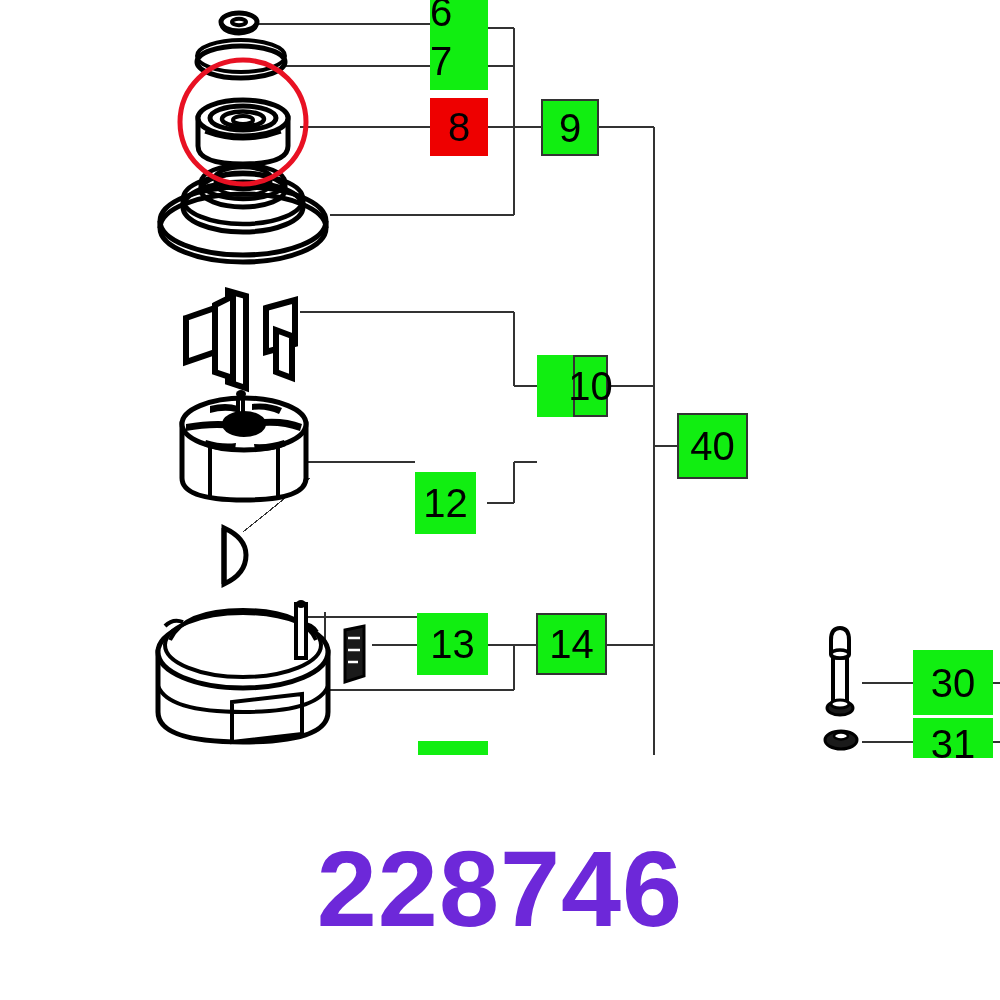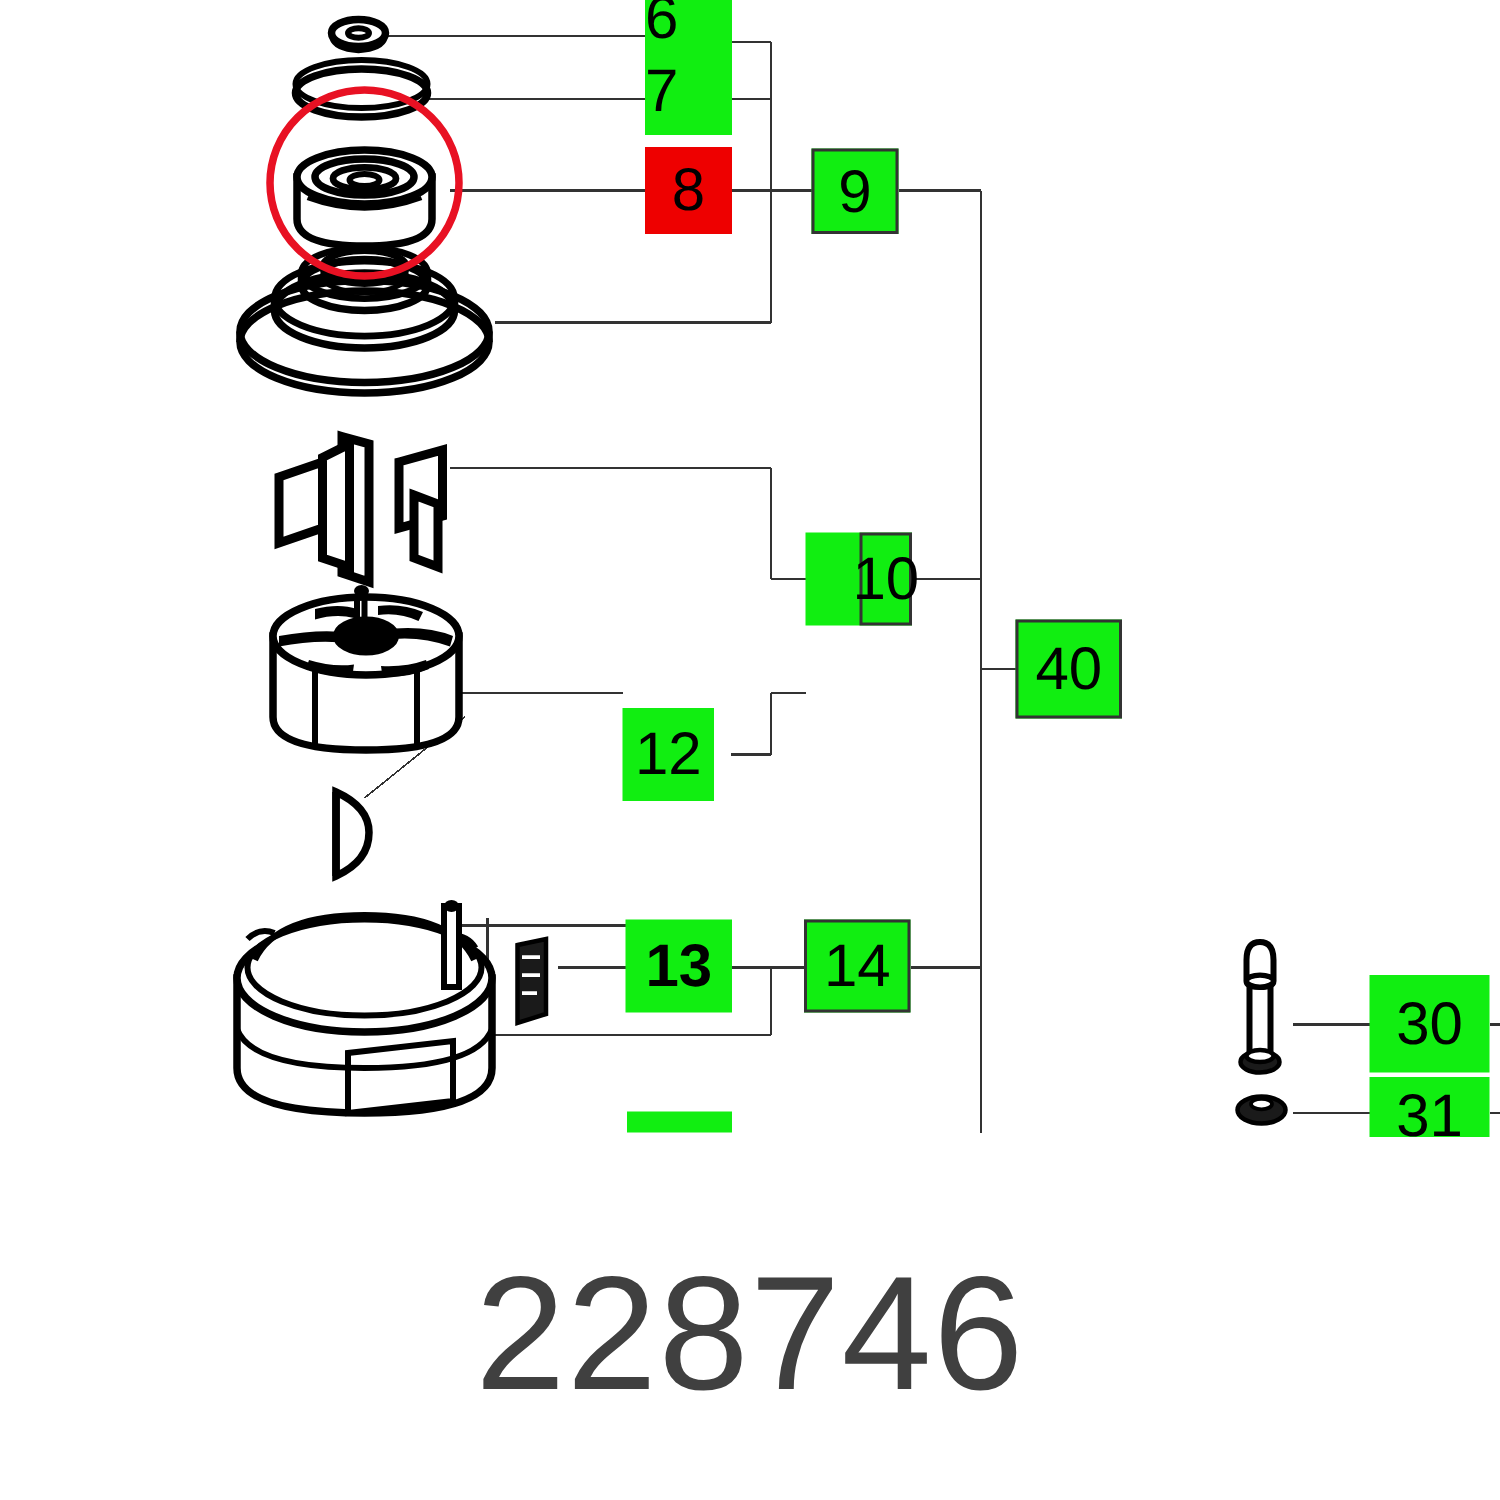--- a/index.html
+++ b/index.html
@@ -34,23 +34,23 @@
   .label.num{font-size:40px;}
   .label.stack{flex-direction:column;justify-content:space-around;}
   .label.stack span{display:block;font-size:40px;}
 
   
   #partnum{
     position:absolute;
     left:0;top:826px;width:1000px;
     text-align:center;
     font-size:108px;
-    font-weight:normal;
+    font-weight:bold;
     letter-spacing:1px;
-    color:#404040;
+    color:#6d28d9;
     font-family:"Liberation Sans", sans-serif;
   }
 </style>
 </head>
 <body>
 
 <div id="stage">
 
   <svg class="layer" viewBox="0 0 1000 1000" preserveAspectRatio="none">
     <g stroke="#333333" stroke-width="1.6" fill="none" shape-rendering="crispEdges">
@@ -250,21 +250,21 @@
   </div>
 
   <div class="label green num bordered" style="left:677px;top:413px;width:71px;height:66px;">
     <span class="inner">40</span>
   </div>
 
   <div class="label green num" style="left:415px;top:472px;width:61px;height:62px;">
     <span class="inner">12</span>
   </div>
 
-  <div class="label green num" style="left:417px;top:613px;width:71px;height:62px;font-weight:bold;">
+  <div class="label green num" style="left:417px;top:613px;width:71px;height:62px;">
     <span class="inner">13</span>
   </div>
 
   <div class="label green num bordered" style="left:536px;top:613px;width:71px;height:62px;">
     <span class="inner">14</span>
   </div>
 
   <div class="label green num" style="left:913px;top:650px;width:80px;height:65px;">
     <span class="inner">30</span>
   </div>

